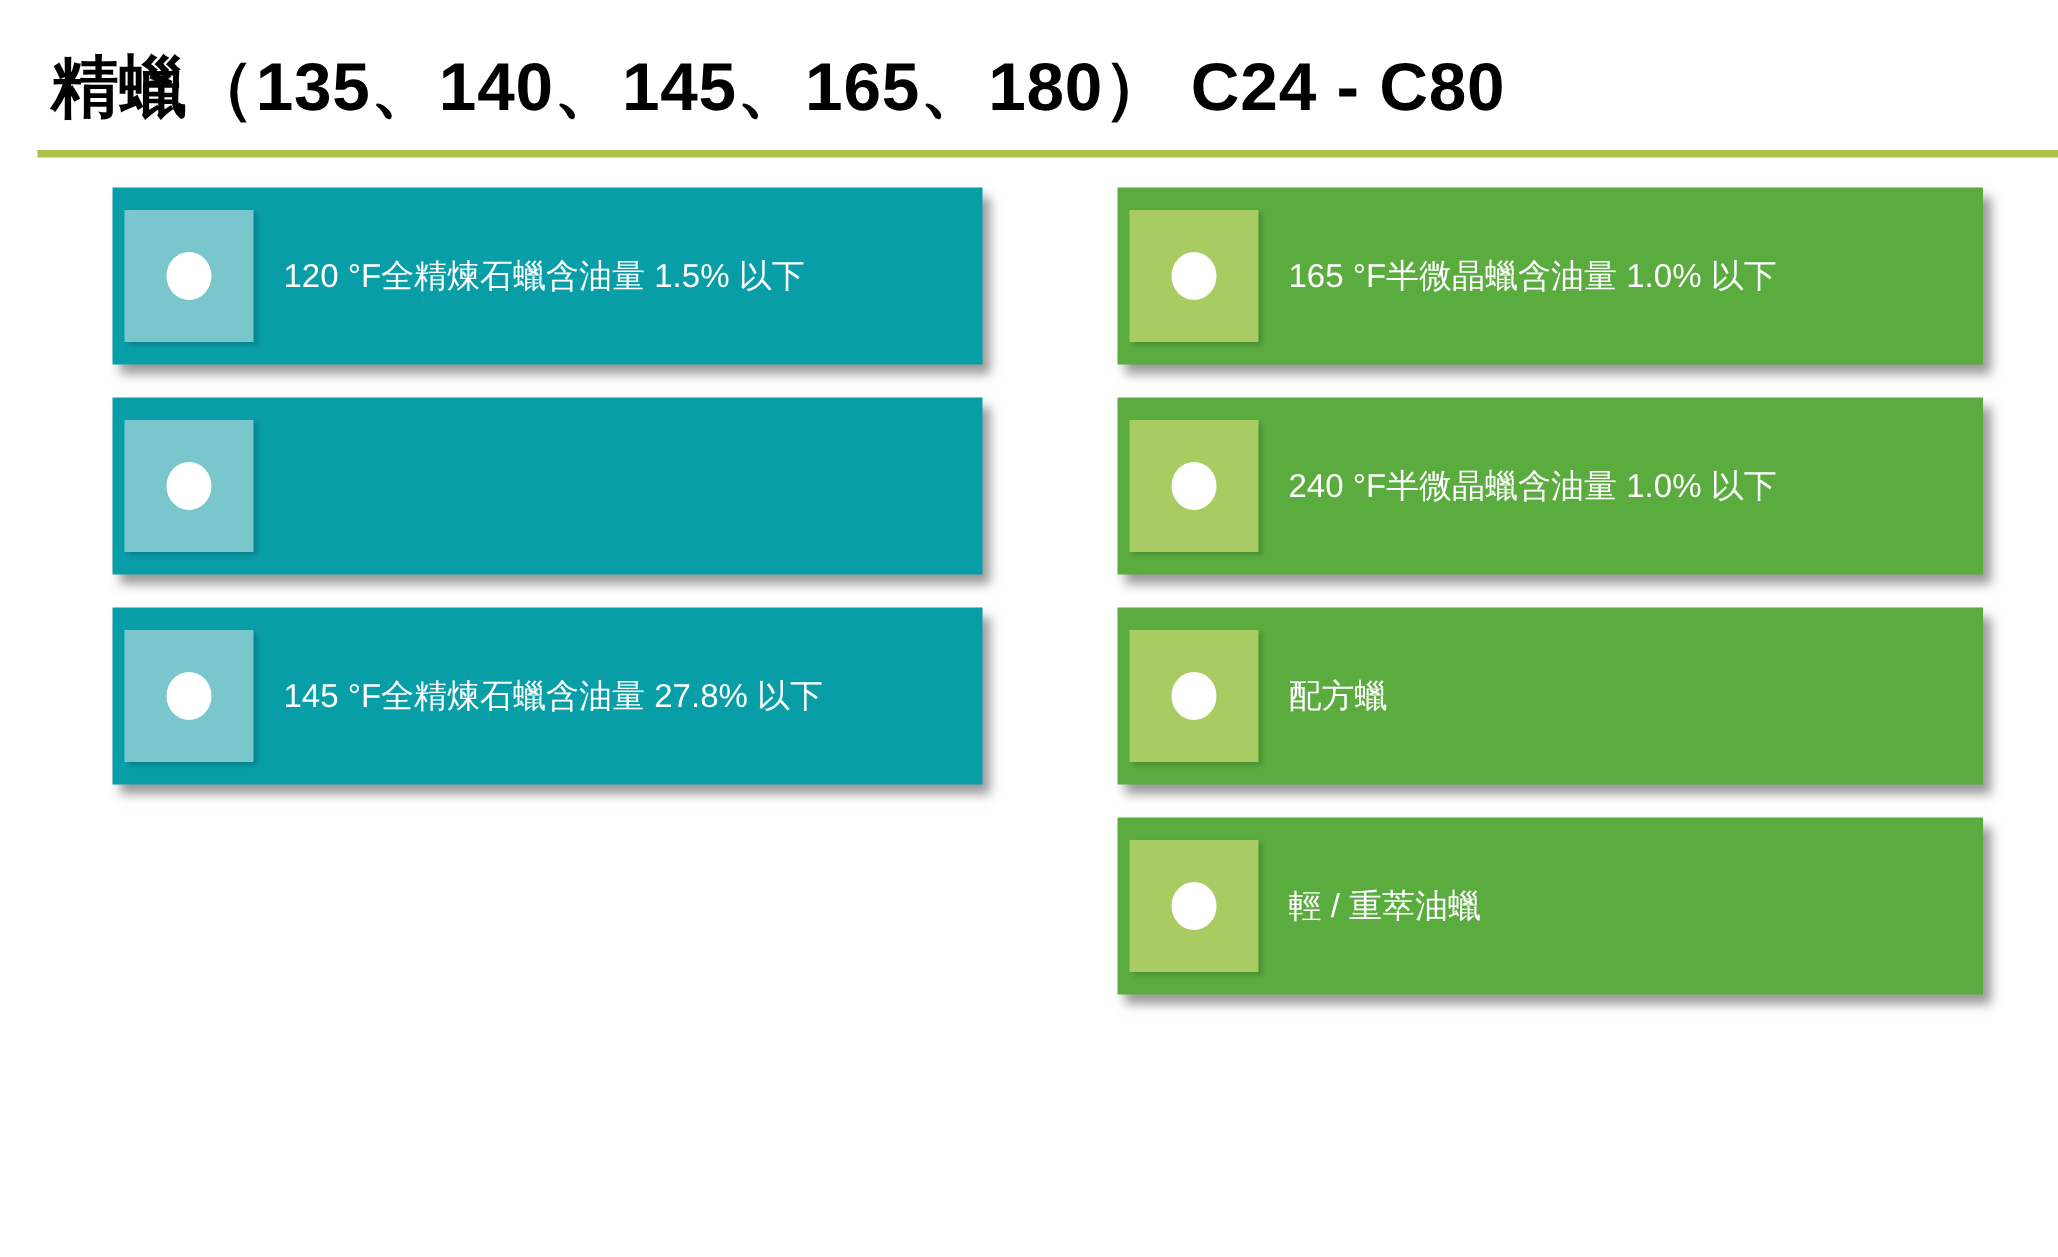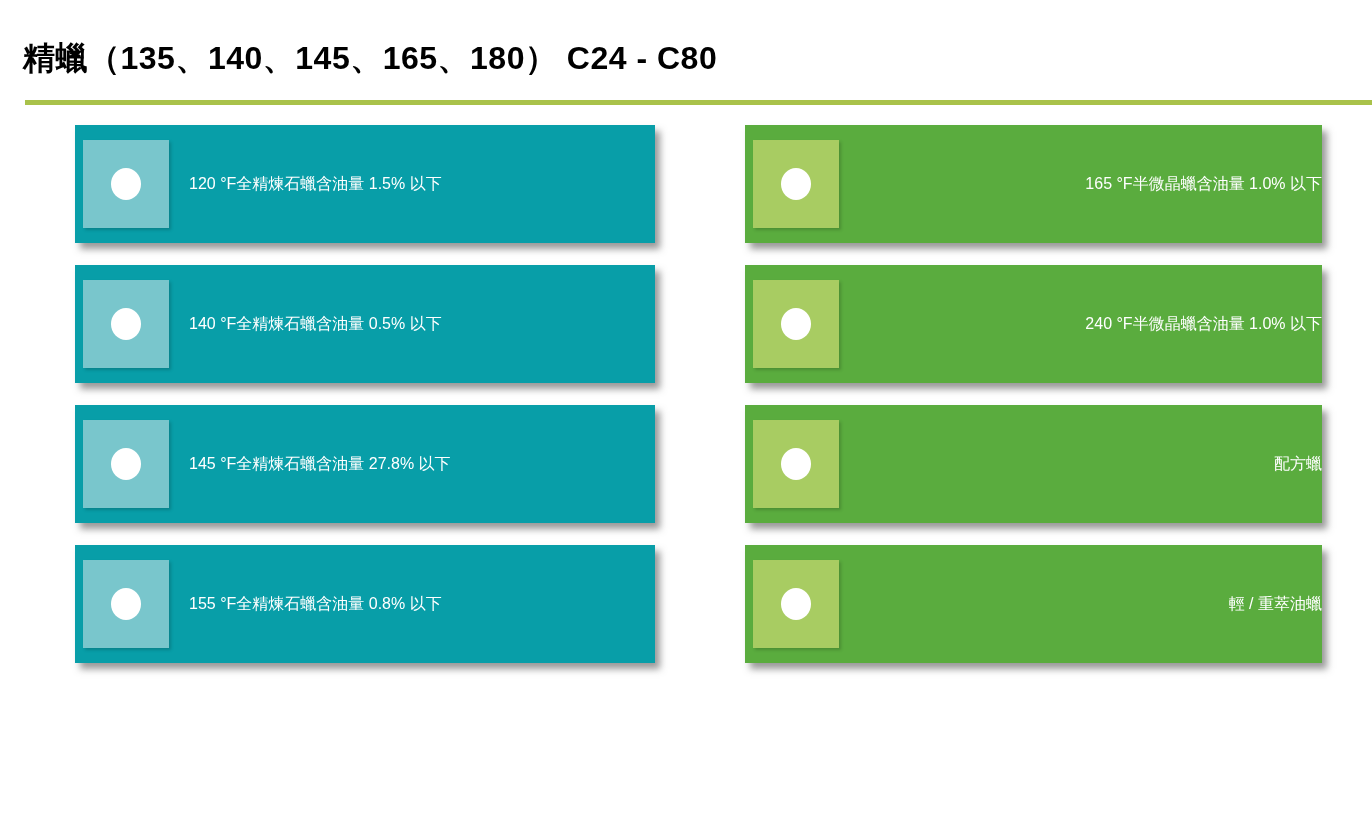--- a/index.html
+++ b/index.html
@@ -9,23 +9,23 @@
   }
   body {
     width: 1372px;
     height: 838px;
     position: relative;
     overflow: hidden;
     font-family: "Liberation Sans", "DejaVu Sans", sans-serif;
   }
   .title {
     position: absolute;
-    left: 23px;
+    left: 34px;
     top: 38px;
-    font-size: 32px;
+    font-size: 45px;
     line-height: 40px;
     font-weight: bold;
     color: var(--title_text, #000);
     white-space: nowrap;
     letter-spacing: 0.5px;
   }
   .divider {
     position: absolute;
     left: 25px;
     top: 100px;
@@ -41,21 +41,21 @@
   .col-right { left: 745px; width: 577px; }
   .card {
     height: 118px;
     margin-bottom: 22px;
     display: flex;
     align-items: center;
     position: relative;
     box-shadow: 5px 6px 7px rgba(70, 70, 70, 0.55);
   }
   .card.teal  { background: var(--teal, #089ea8); }
-  .card.green { background: var(--green, #5aac3e); justify-content: space-between; }
+  .card.green { background: var(--green, #5aac3e); }
   .square {
     width: 86px;
     height: 88px;
     margin-left: 8px;
     flex: 0 0 auto;
     display: flex;
     align-items: center;
     justify-content: center;
     box-shadow: 2px 2px 3px rgba(0,0,0,0.18);
   }
@@ -63,21 +63,21 @@
   .green .square { background: var(--green_light, #a8cc62); }
   .dot {
     width: 30px;
     height: 32px;
     border-radius: 50%;
     background: var(--card_text, #ffffff);
   }
   .label {
     margin-left: 20px;
     color: var(--card_text, #ffffff);
-    font-size: 16px;
+    font-size: 22px;
     white-space: nowrap;
   }
   
   .card.dup::after {
     content: "";
     position: absolute;
     z-index: -1;
     left: 115px;
     right: -5px;
     top: 5px;
@@ -96,33 +96,26 @@
   <div class="card teal">
     <div class="square">
       <span class="dot"></span>
     </div>
     <span class="label">120 °F全精煉石蠟含油量 1.5% 以下</span>
   </div>
   <div class="card teal">
     <div class="square">
       <span class="dot"></span>
     </div>
-    <span class="label">140 °F全精煉石蠟含油量 0.5% 以下</span>
   </div>
   <div class="card teal">
     <div class="square">
       <span class="dot"></span>
     </div>
     <span class="label">145 °F全精煉石蠟含油量 27.8% 以下</span>
-  </div>
-  <div class="card teal">
-    <div class="square">
-      <span class="dot"></span>
-    </div>
-    <span class="label">155 °F全精煉石蠟含油量 0.8% 以下</span>
   </div>
 </div>
 
 <div class="col col-right">
   <div class="card green">
     <div class="square">
       <span class="dot"></span>
     </div>
     <span class="label">165 °F半微晶蠟含油量 1.0% 以下</span>
   </div>

